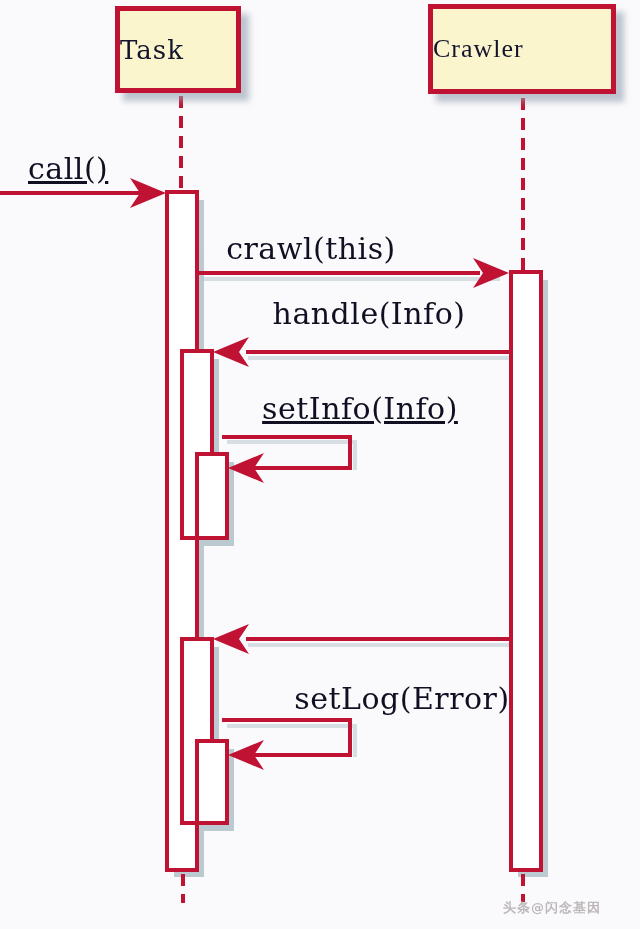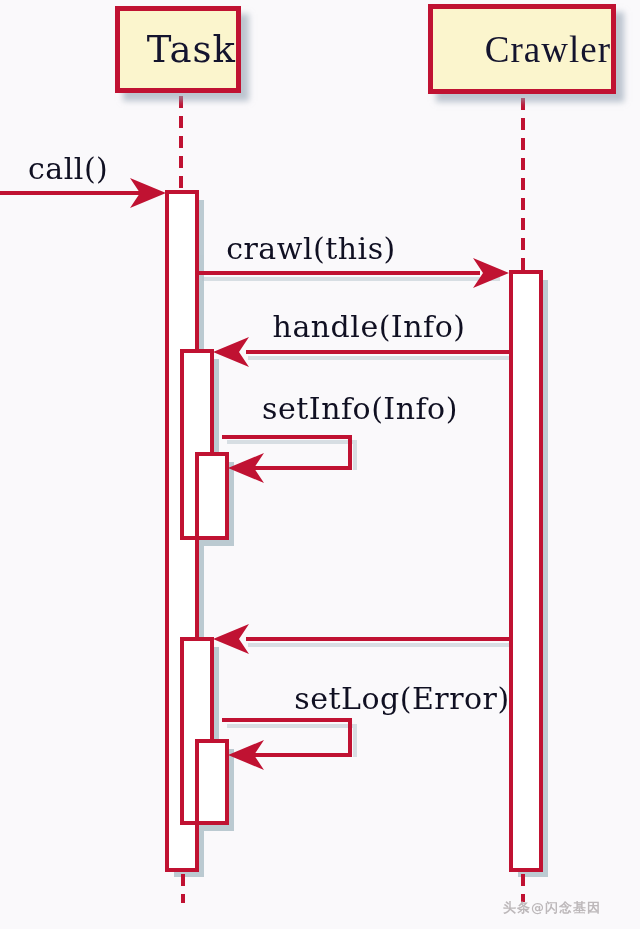--- a/index.html
+++ b/index.html
@@ -3,24 +3,24 @@
 <meta charset="utf-8">
 <style>
   html,body{margin:0;padding:0;background:#e8e8ea;}
   .canvas{
     position:relative;width:640px;height:929px;margin:0 auto;
     background:#faf9fb;overflow:hidden;
     font-family:"DejaVu Serif","Liberation Serif",serif;
   }
   svg.linework{position:absolute;left:0;top:0;}
   .participant{
-    position:absolute;display:flex;align-items:center;justify-content:flex-end;
+    position:absolute;display:flex;align-items:center;justify-content:flex-start;
     background:#fbf5cd;border:5px solid #c01232;
     box-shadow:8px 8px 6px rgba(146,162,178,.6);
-    color:#14142e;font-size:37px;letter-spacing:1px;
+    color:#14142e;font-size:26px;letter-spacing:1px;
   }
   .participant.task{left:115px;top:6px;width:116px;height:77px;}
   .participant.crawler{left:428px;top:4px;width:178px;height:80px;font-family:Liberation Serif, serif;}
   .msg{
     position:absolute;transform:translateX(-50%);white-space:nowrap;
     font-size:30px;color:#101022;letter-spacing:.5px;
   }
   .msg.call{transform:none;}
   .watermark{
     position:absolute;left:503px;top:899px;width:130px;
@@ -92,21 +92,21 @@
     </g>
   </svg>
 
   <div class="participant task">
     <span>Task</span>
   </div>
   <div class="participant crawler">
     <span>Crawler</span>
   </div>
 
-  <div class="msg call" style="left:28px;top:151px;">call()</div>
+  <div class="msg call" style="left:28px;top:151px;text-decoration:underline;">call()</div>
   <div class="msg" style="left:311px;top:231px;">crawl(this)</div>
-  <div class="msg" style="left:369px;top:309px;">handle(Info)</div>
-  <div class="msg" style="left:360px;top:391px;">setInfo(Info)</div>
+  <div class="msg" style="left:369px;top:296px;">handle(Info)</div>
+  <div class="msg" style="left:360px;top:391px;text-decoration:underline;">setInfo(Info)</div>
   <div class="msg" style="left:358px;top:681px;margin-left:44px;">setLog(Error)</div>
 
   <div class="watermark">头条@闪念基因</div>
 
 </div>
 
 </body></html>

